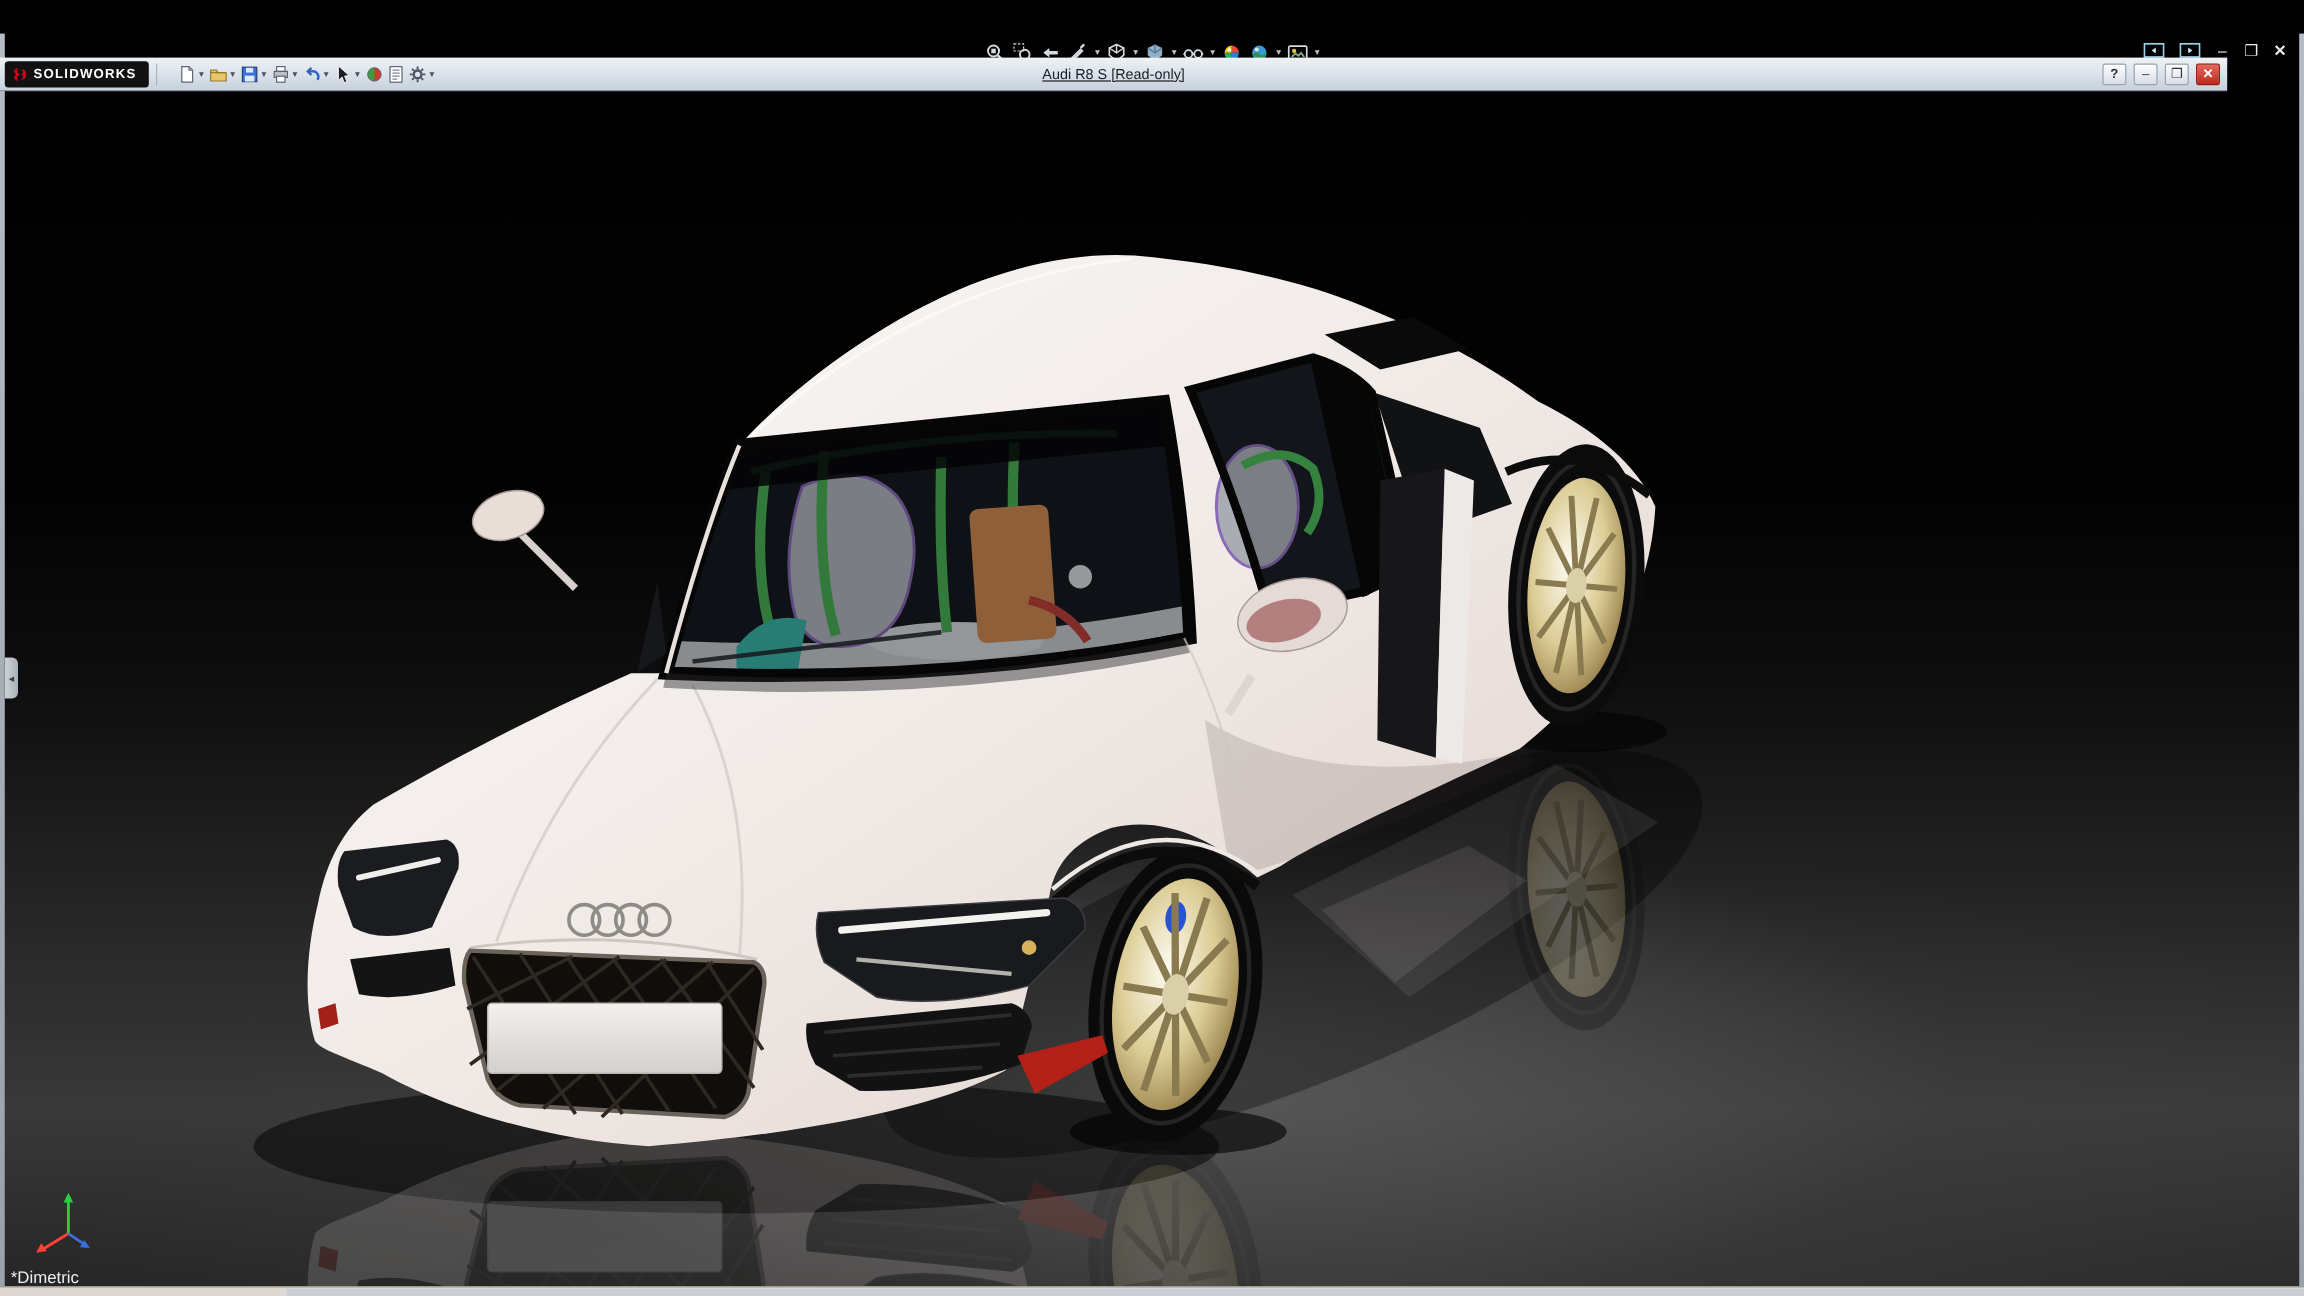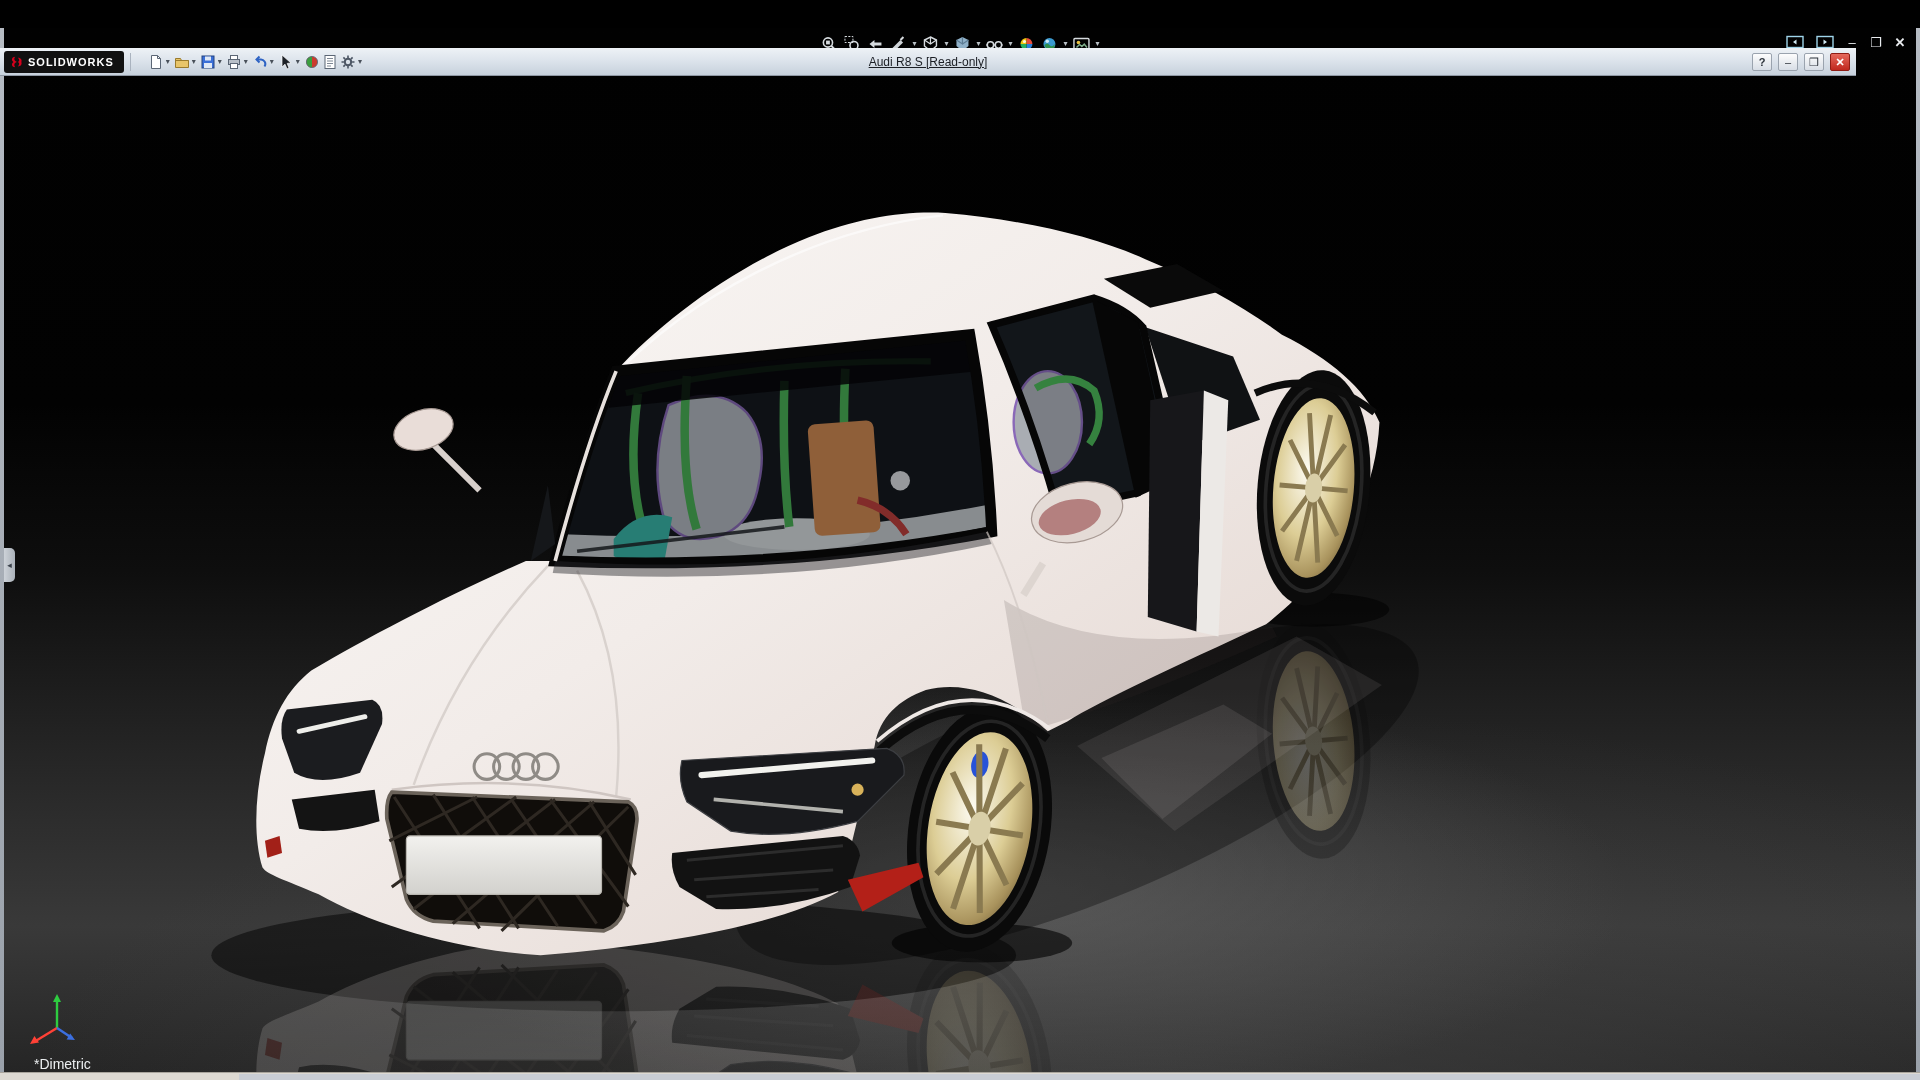--- a/index.html
+++ b/index.html
@@ -70,21 +70,21 @@
               cursor:default; }
   .doc-glyph.close{ font-weight:bold; }
 
   
   .collapse-tab{ position:absolute; left:0; top:520px; width:11px; height:34px;
     background:linear-gradient(90deg,#cdd2d8,#aab1b9); border-radius:0 5px 5px 0;
     color:#39404a; font-size:9px; display:flex; align-items:center;
     justify-content:center; z-index:30; cursor:default; }
 
   
-  .view-label{ position:absolute; left:30px; bottom:0px; color:#eceff1;
+  .view-label{ position:absolute; left:5px; bottom:0px; color:#eceff1;
     font-size:14px; z-index:25; }
   .triad{ position:absolute; left:18px; bottom:18px; width:70px; height:70px;
     z-index:25; }
 </style>
 </head>
 <body>
 
 <div class="titlebar">
   <div class="logo">
     <svg viewBox="0 0 16 16" width="14" height="14">

